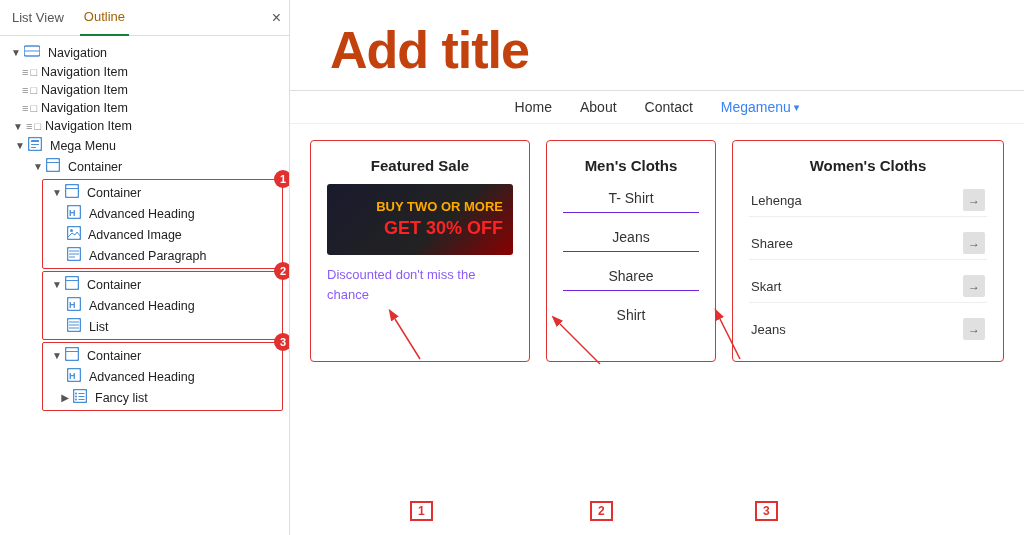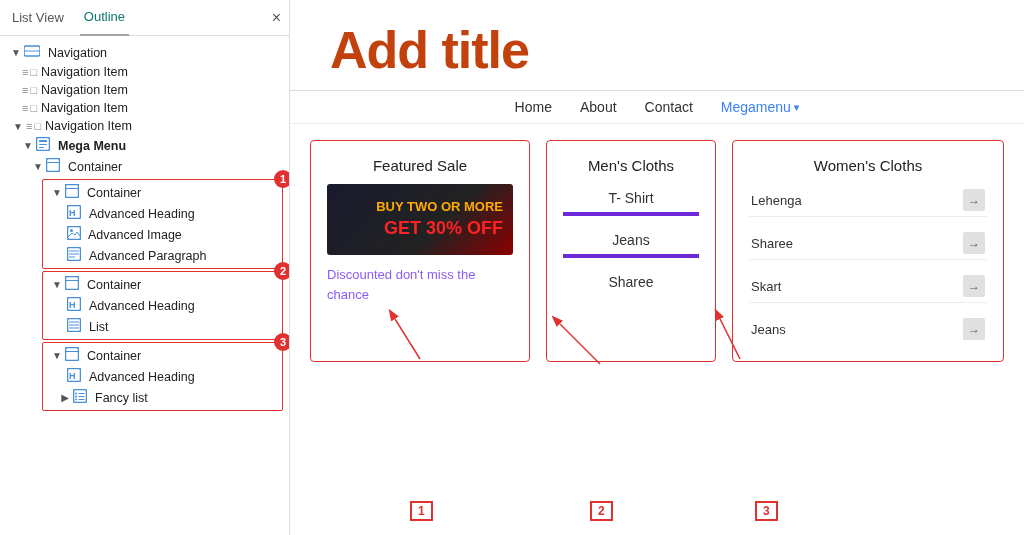--- a/index.html
+++ b/index.html
@@ -27,22 +27,22 @@
     .panel-tab {
       font-size: 13px;
       color: #555;
       cursor: pointer;
       padding: 0 4px;
       height: 36px;
       display: flex;
       align-items: center;
     }
     .panel-tab.active {
-      color: #0f766e;
-      border-bottom: 2px solid #a3a3a3;
+      color: #a16207;
+      border-bottom: 2px solid #15803d;
     }
     .close-btn {
       margin-left: auto;
       cursor: pointer;
       font-size: 16px;
       color: #555;
       display: flex;
       align-items: center;
     }
     .tree-container {
@@ -134,21 +134,21 @@
       padding: 16px;
       display: flex;
       flex-direction: column;
       gap: 10px;
     }
     .menu-panel-1 { width: 220px; min-width: 220px; }
     .menu-panel-2 { width: 170px; min-width: 170px; }
     .menu-panel-3 { flex: 1; }
 
     .panel-header {
-      font-weight: 400;
+      font-weight: 700;
       font-size: 15px;
       text-align: center;
       color: #222;
     }
     .sale-banner {
       background: linear-gradient(135deg, #1a1a2e 0%, #222 60%, #8b0000 100%);
       color: #fff;
       font-weight: 900;
       font-size: 16px;
       padding: 14px 10px;
@@ -162,21 +162,21 @@
     .discount-text {
       font-size: 13px;
       color: #8b5cf6;
       line-height: 1.5;
     }
 
     .menu-list-item {
       font-size: 14px;
       color: #333;
       padding: 6px 0;
-      border-bottom: 4px solid #6d28d9;
+      border-bottom: 1px solid #6d28d9;
       text-align: center;
     }
     .menu-list-item:last-child { border-bottom: none; }
 
     .womens-item {
       display: flex;
       align-items: center;
       justify-content: space-between;
       font-size: 13px;
       color: #333;
@@ -242,21 +242,21 @@
       <span style="margin-left:2px;">Navigation Item</span>
     </div>
 
     <div class="tree-item" style="padding-left:12px;">
       <span class="arrow open"></span>
       <span class="eq-icon">≡</span>
       <span class="eq-icon">□</span>
       <span style="margin-left:2px;">Navigation Item</span>
     </div>
 
-    <div class="tree-item" style="padding-left:22px;font-weight:bold;">
+    <div class="tree-item" style="padding-left:14px;">
       <span class="arrow open"></span>
       <span class="tree-icon icon-mega">
         <svg width="14" height="14" viewBox="0 0 14 14" fill="none">
             <rect x="0.5" y="0.5" width="13" height="13" rx="1.5" stroke="#4a90d9" stroke-width="1.5" fill="none"></rect>
             <rect x="3" y="3" width="8" height="2" rx="0.5" fill="#4a90d9"></rect>
             <rect x="3" y="7" width="8" height="1" rx="0.5" fill="#4a90d9"></rect>
             <rect x="3" y="10" width="5" height="1" rx="0.5" fill="#4a90d9"></rect>
           </svg>
       </span>
       <span style="margin-left:4px;">Mega Menu</span>
@@ -417,20 +417,21 @@
           <div class="sale-line2">GET 30% OFF</div>
         </div>
         <div class="discount-text">Discounted don't miss the chance</div>
       </div>
 
       <div class="menu-panel menu-panel-2">
         <div class="panel-header">Men's Cloths</div>
         <div class="menu-list-item">T- Shirt</div>
         <div class="menu-list-item">Jeans</div>
         <div class="menu-list-item">Sharee</div>
+        <div class="menu-list-item">Shirt</div>
       </div>
 
       <div class="menu-panel menu-panel-3">
         <div class="panel-header">Women's Cloths</div>
         <div class="womens-item">
           <span>Lehenga</span>
           <button class="arrow-btn">→</button>
         </div>
         <div class="womens-item">
           <span>Sharee</span>

